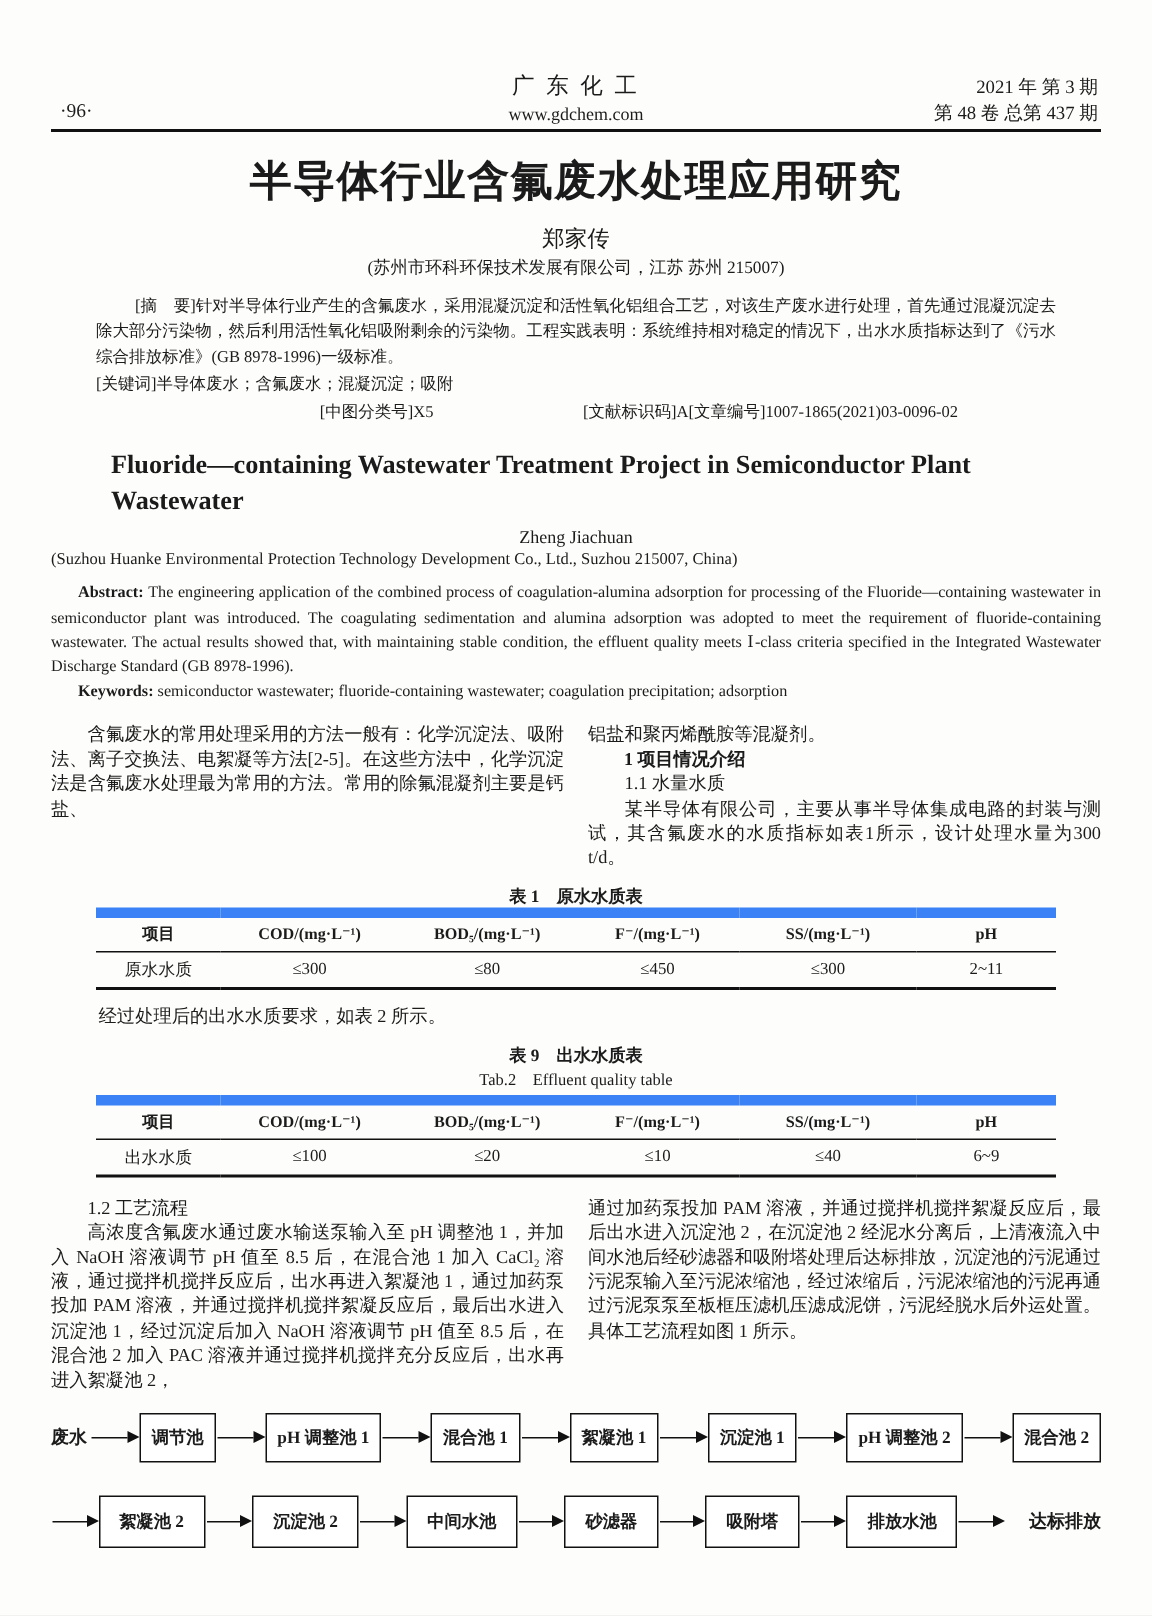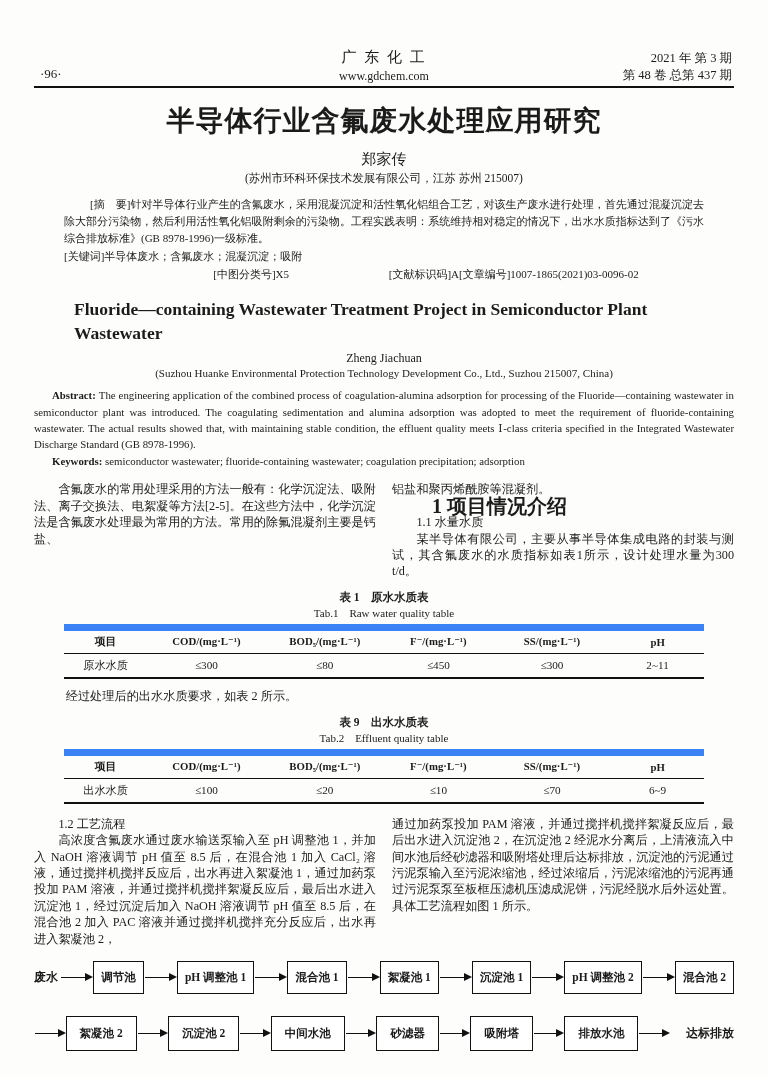--- a/index.html
+++ b/index.html
@@ -23,31 +23,31 @@
   
   .abs-cn{margin:4px 30px 0 30px;font-size:11px;line-height:1.55;}
   .abs-cn p{margin:0;text-align:justify;text-indent:26px;}
   .abs-cn .kw{margin-top:1px;text-indent:0;}
   .meta-line{display:flex;margin:2px 30px 0 30px;font-size:11px;text-align:right;}
   .meta-line .m1{width:225px;}
   .meta-line .m2{width:170px;}
   
   .title-en{text-align:left;font-size:17.5px;font-weight:bold;margin:16px 40px 6px;line-height:1.35;}
   .author-en{text-align:center;font-size:12px;margin:4px 0 1px;}
-  .affil-en{text-align:center;font-size:11px;margin:0 0 8px;}
+  .affil-en{text-align:left;font-size:11px;margin:0 0 8px;}
   .abs-en{margin:2px 0 0;font-size:10.8px;line-height:1.5;text-align:justify;}
   .abs-en p{margin:0;text-indent:18px;}
   .abs-en .blab{font-weight:bold;}
   .abs-en .kw{margin-top:1px;}
   
   .cols{display:flex;gap:16px;margin-top:12px;}
   .col{flex:1 1 0;font-size:12.2px;line-height:16.4px;text-align:justify;}
   .col p{margin:0;text-indent:2em;}
   .col p.noindent{text-indent:0;}
-  .sec-h1{font-size:20px;font-weight:bold;margin:3px 0 2px;text-indent:0;}
+  .sec-h1{font-size:12px;font-weight:bold;margin:3px 0 2px;text-indent:0;}
   .sec-h2{font-size:12.2px;margin:1px 0;text-indent:0;}
   
   .tbl-wrap{margin:10px 30px 0 30px;}
   .tbl-title-cn{text-align:center;font-size:11.5px;font-weight:bold;margin:0;}
   .tbl-title-en{text-align:center;font-size:11px;margin:1px 0 3px;}
   table.three-line{width:100%;border-collapse:collapse;table-layout:fixed;
     border-top:7px solid #3b82f6;border-bottom:2px solid #111;}
   table.three-line th{border-bottom:1px solid #111;font-weight:bold;font-size:10.8px;padding:4px 2px;}
   table.three-line td{font-size:11.2px;padding:4px 2px;text-align:center;}
   table.three-line col.c0{width:13%;} table.three-line col.c1{width:18.5%;}
@@ -115,21 +115,20 @@
     <div class="col">
       <p class="noindent">铝盐和聚丙烯酰胺等混凝剂。</p>
       <p class="sec-h1">1  项目情况介绍</p>
       <p class="sec-h2">1.1  水量水质</p>
       <p>某半导体有限公司，主要从事半导体集成电路的封装与测试，其含氟废水的水质指标如表1所示，设计处理水量为300 t/d。</p>
     </div>
   </div>
 
   <div class="tbl-wrap">
     <p class="tbl-title-cn">表 1　原水水质表</p>
-    <p class="tbl-title-en">Tab.1　Raw water quality table</p>
     <table class="three-line">
       <colgroup>
           <col class="c0">
           <col class="c1">
           <col class="c2">
           <col class="c3">
           <col class="c4">
           <col class="c5">
         </colgroup>
       <thead>
@@ -178,21 +177,21 @@
           <th>SS/(mg·L⁻¹)</th>
           <th>pH</th>
         </tr>
       </thead>
       <tbody>
         <tr>
           <td>出水水质</td>
           <td>≤100</td>
           <td>≤20</td>
           <td>≤10</td>
-          <td>≤70</td>
+          <td>≤40</td>
           <td>6~9</td>
         </tr>
       </tbody>
     </table>
   </div>
 
   <div class="cols">
     <div class="col">
       <p class="sec-h2">1.2  工艺流程</p>
       <p>高浓度含氟废水通过废水输送泵输入至 pH 调整池 1，并加入 NaOH 溶液调节 pH 值至 8.5 后，在混合池 1 加入 CaCl₂ 溶液，通过搅拌机搅拌反应后，出水再进入絮凝池 1，通过加药泵投加 PAM 溶液，并通过搅拌机搅拌絮凝反应后，最后出水进入沉淀池 1，经过沉淀后加入 NaOH 溶液调节 pH 值至 8.5 后，在混合池 2 加入 PAC 溶液并通过搅拌机搅拌充分反应后，出水再进入絮凝池 2，</p>

